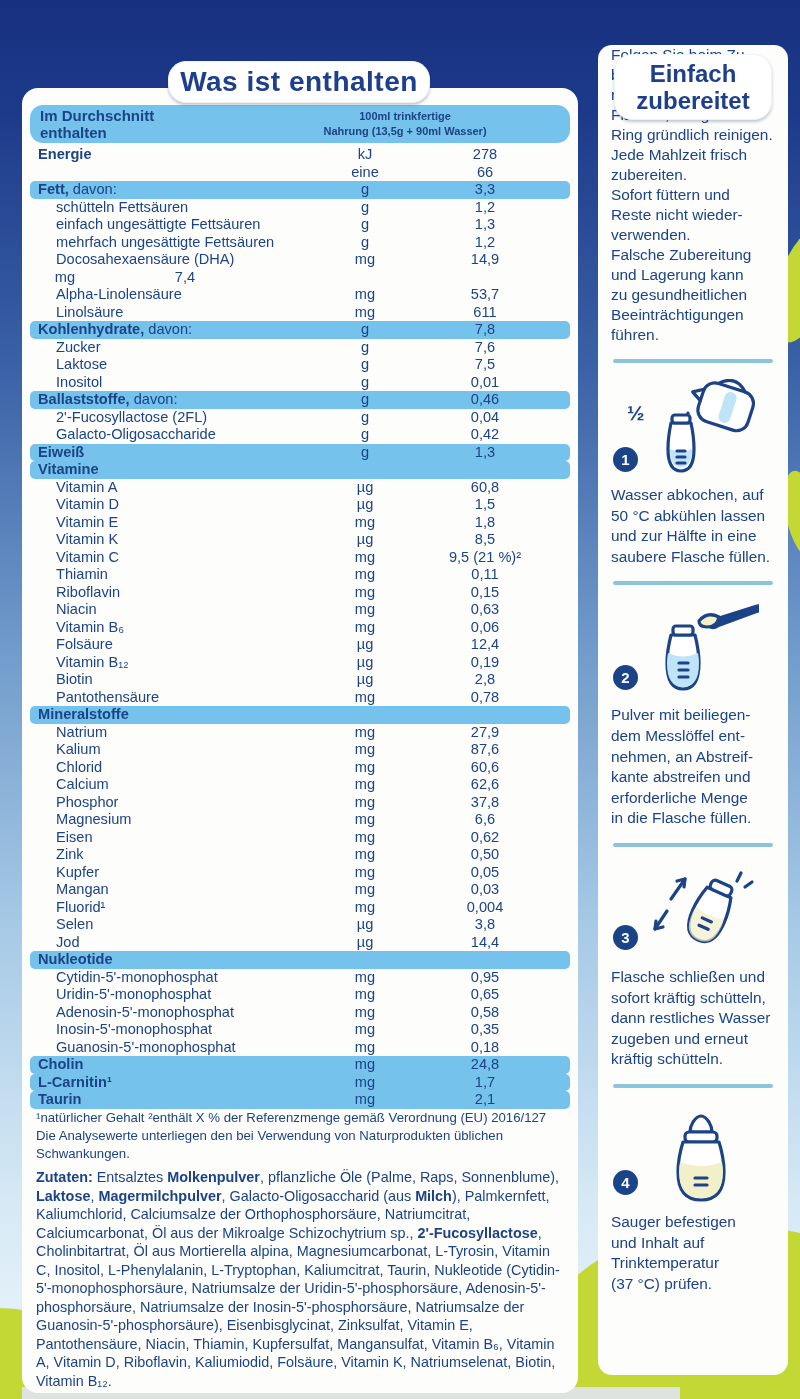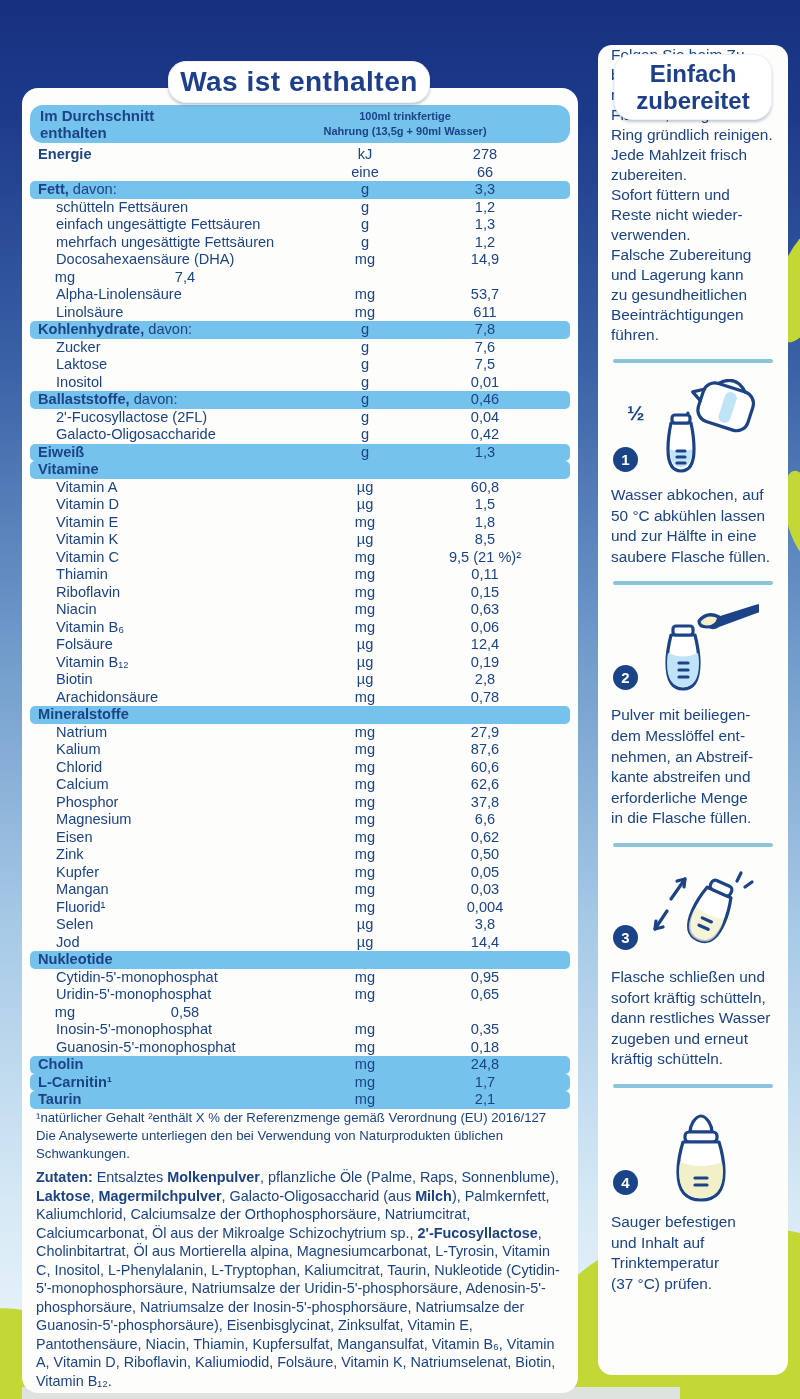--- a/index.html
+++ b/index.html
@@ -232,21 +232,21 @@
         <div class="nlab ind">Vitamin B₁₂</div>
         <div class="nunit">µg</div>
         <div class="nval">0,19</div>
       </div>
       <div class="nrow">
         <div class="nlab ind">Biotin</div>
         <div class="nunit">µg</div>
         <div class="nval">2,8</div>
       </div>
       <div class="nrow">
-        <div class="nlab ind">Arachidonsäure</div>
+        <div class="nlab ind">Pantothensäure</div>
         <div class="nunit">mg</div>
         <div class="nval">0,78</div>
       </div>
       <div class="nrow hl">
         <div class="nlab b">Mineralstoffe</div>
         <div class="nunit"></div>
         <div class="nval"></div>
       </div>
       <div class="nrow">
         <div class="nlab ind">Natrium</div>
@@ -322,20 +322,21 @@
         <div class="nlab ind">Cytidin-5'-monophosphat</div>
         <div class="nunit">mg</div>
         <div class="nval">0,95</div>
       </div>
       <div class="nrow">
         <div class="nlab ind">Uridin-5'-monophosphat</div>
         <div class="nunit">mg</div>
         <div class="nval">0,65</div>
       </div>
       <div class="nrow">
+        <div class="nlab ind">Adenosin-5'-monophosphat</div>
         <div class="nunit">mg</div>
         <div class="nval">0,58</div>
       </div>
       <div class="nrow">
         <div class="nlab ind">Inosin-5'-monophosphat</div>
         <div class="nunit">mg</div>
         <div class="nval">0,35</div>
       </div>
       <div class="nrow">
         <div class="nlab ind">Guanosin-5'-monophosphat</div>

